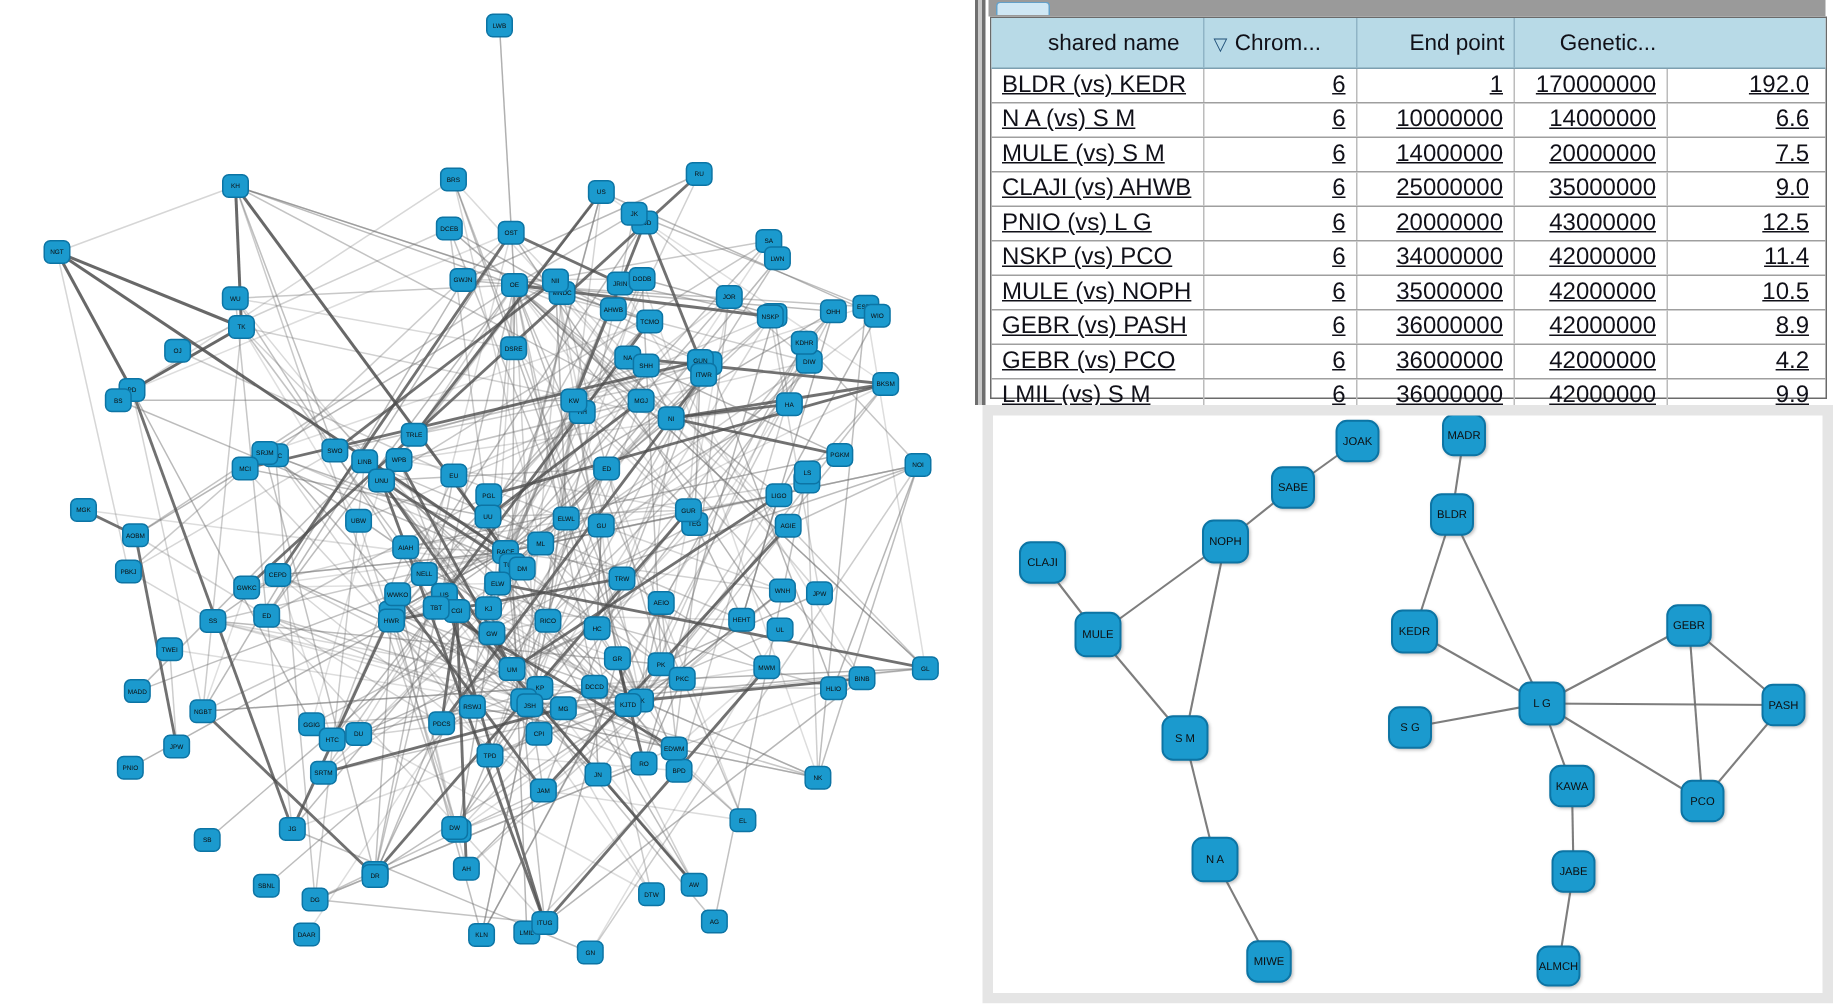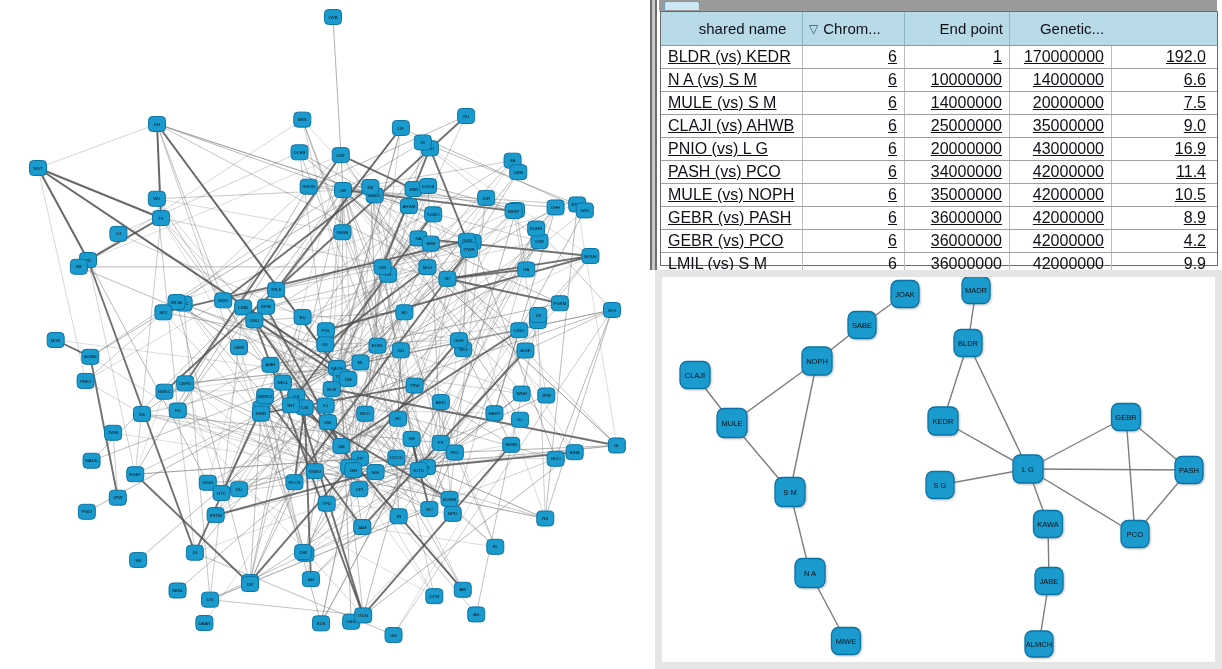--- a/index.html
+++ b/index.html
@@ -1143,24 +1143,24 @@
           <div class="tcell num">6</div>
           <div class="tcell num">25000000</div>
           <div class="tcell num">35000000</div>
           <div class="tcell num">9.0</div>
         </div>
         <div class="trow">
           <div class="tcell">PNIO (vs) L G</div>
           <div class="tcell num">6</div>
           <div class="tcell num">20000000</div>
           <div class="tcell num">43000000</div>
-          <div class="tcell num">16.9</div>
+          <div class="tcell num">12.5</div>
         </div>
         <div class="trow">
-          <div class="tcell">PASH (vs) PCO</div>
+          <div class="tcell">NSKP (vs) PCO</div>
           <div class="tcell num">6</div>
           <div class="tcell num">34000000</div>
           <div class="tcell num">42000000</div>
           <div class="tcell num">11.4</div>
         </div>
         <div class="trow">
           <div class="tcell">MULE (vs) NOPH</div>
           <div class="tcell num">6</div>
           <div class="tcell num">35000000</div>
           <div class="tcell num">42000000</div>

